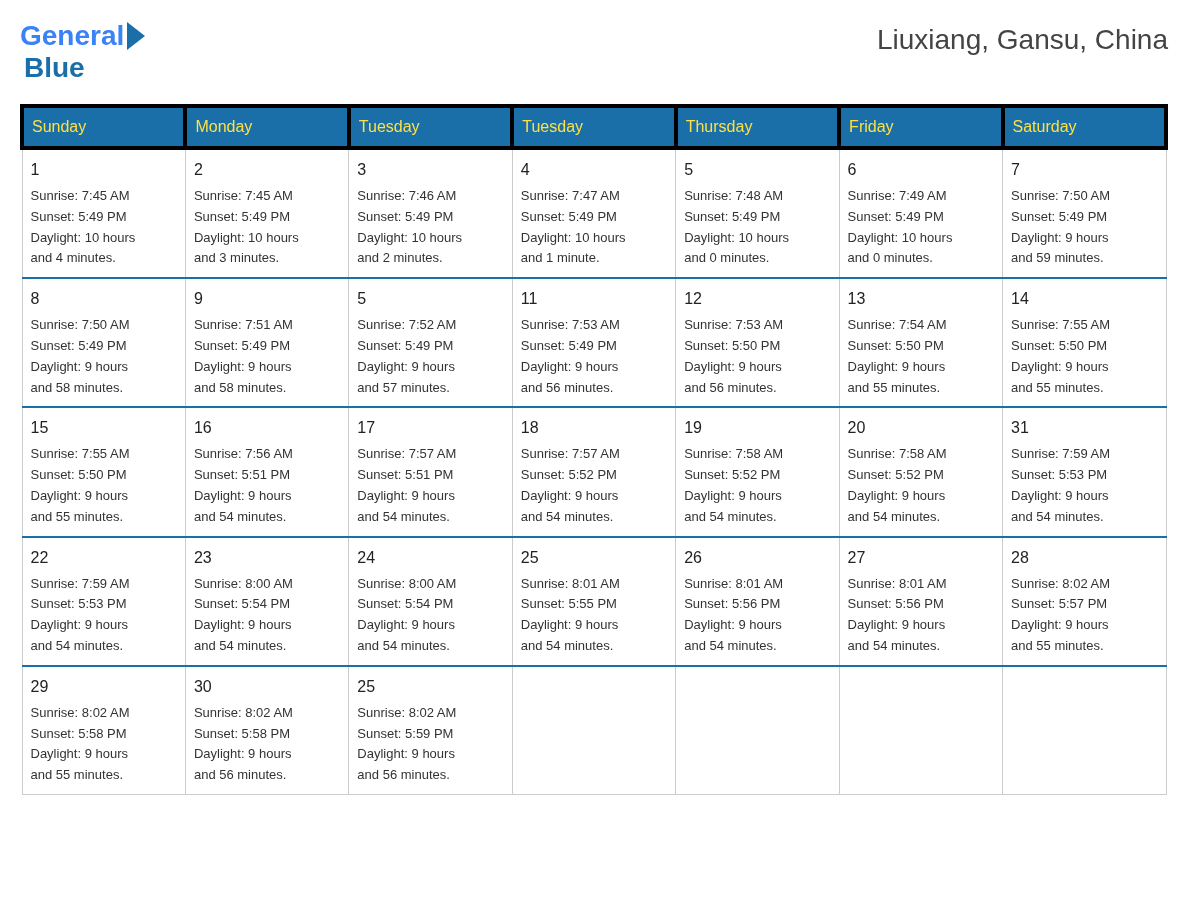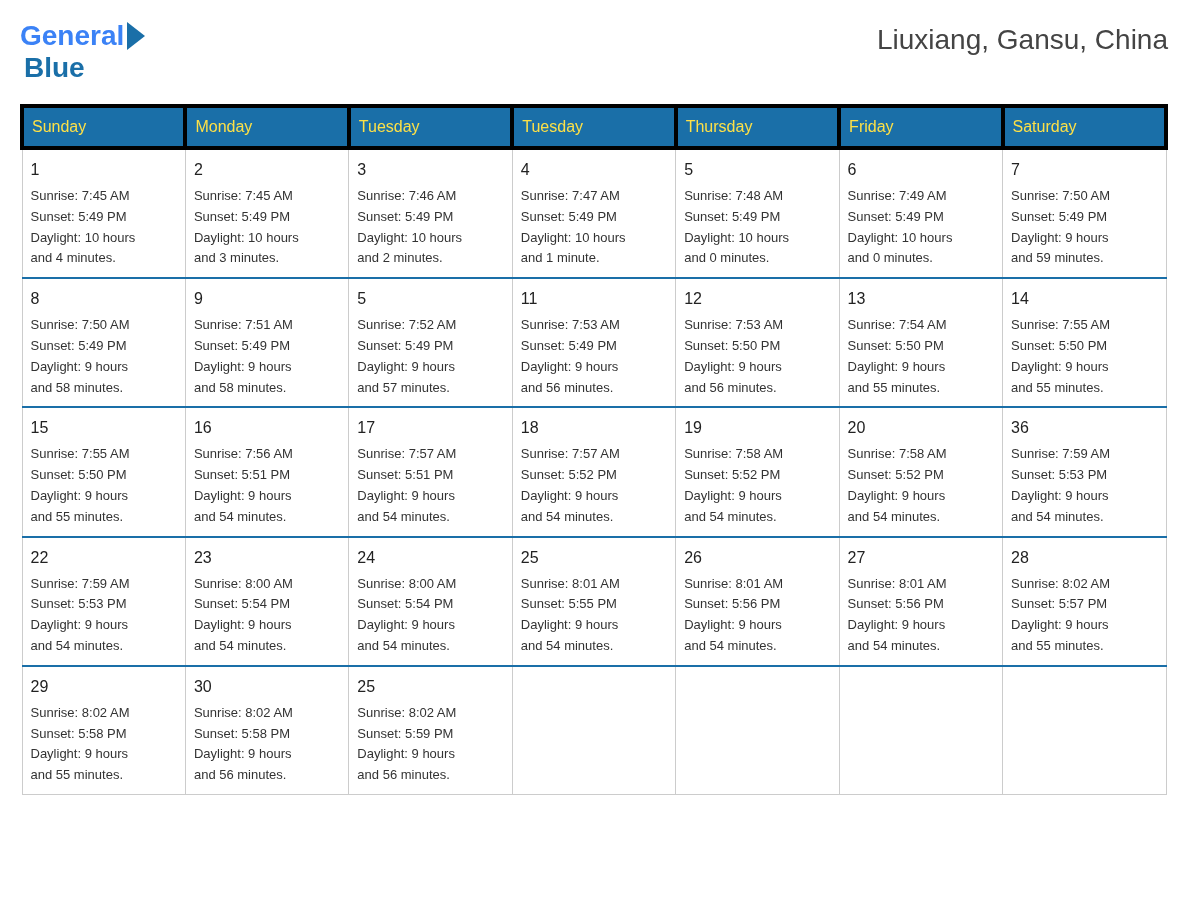--- a/index.html
+++ b/index.html
@@ -212,21 +212,21 @@
         </td>
         <td>
           <span class="day-number">19</span>
           <div class="day-info">Sunrise: 7:58 AM<br>Sunset: 5:52 PM<br>Daylight: 9 hours<br>and 54 minutes.</div>
         </td>
         <td>
           <span class="day-number">20</span>
           <div class="day-info">Sunrise: 7:58 AM<br>Sunset: 5:52 PM<br>Daylight: 9 hours<br>and 54 minutes.</div>
         </td>
         <td>
-          <span class="day-number">36</span>
+          <span class="day-number">31</span>
           <div class="day-info">Sunrise: 7:59 AM<br>Sunset: 5:53 PM<br>Daylight: 9 hours<br>and 54 minutes.</div>
         </td>
       </tr>
       <tr>
         <td>
           <span class="day-number">22</span>
           <div class="day-info">Sunrise: 7:59 AM<br>Sunset: 5:53 PM<br>Daylight: 9 hours<br>and 54 minutes.</div>
         </td>
         <td>
           <span class="day-number">23</span>

